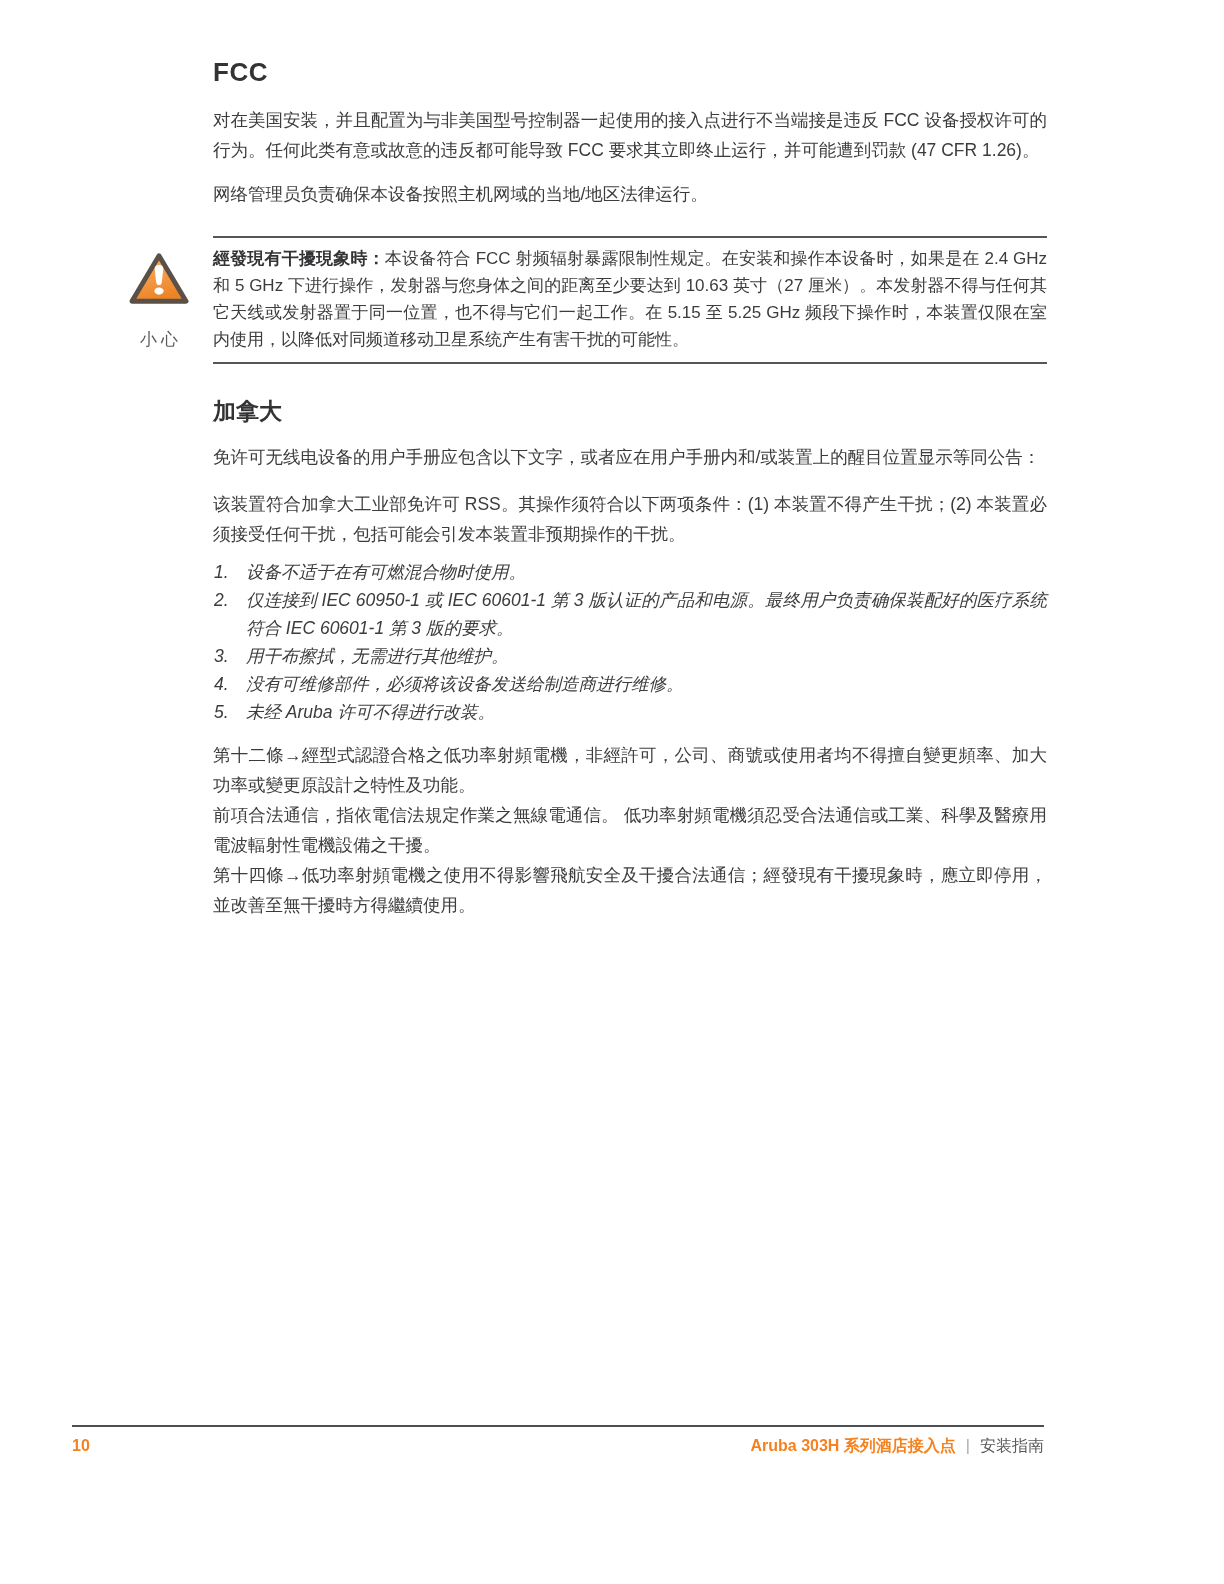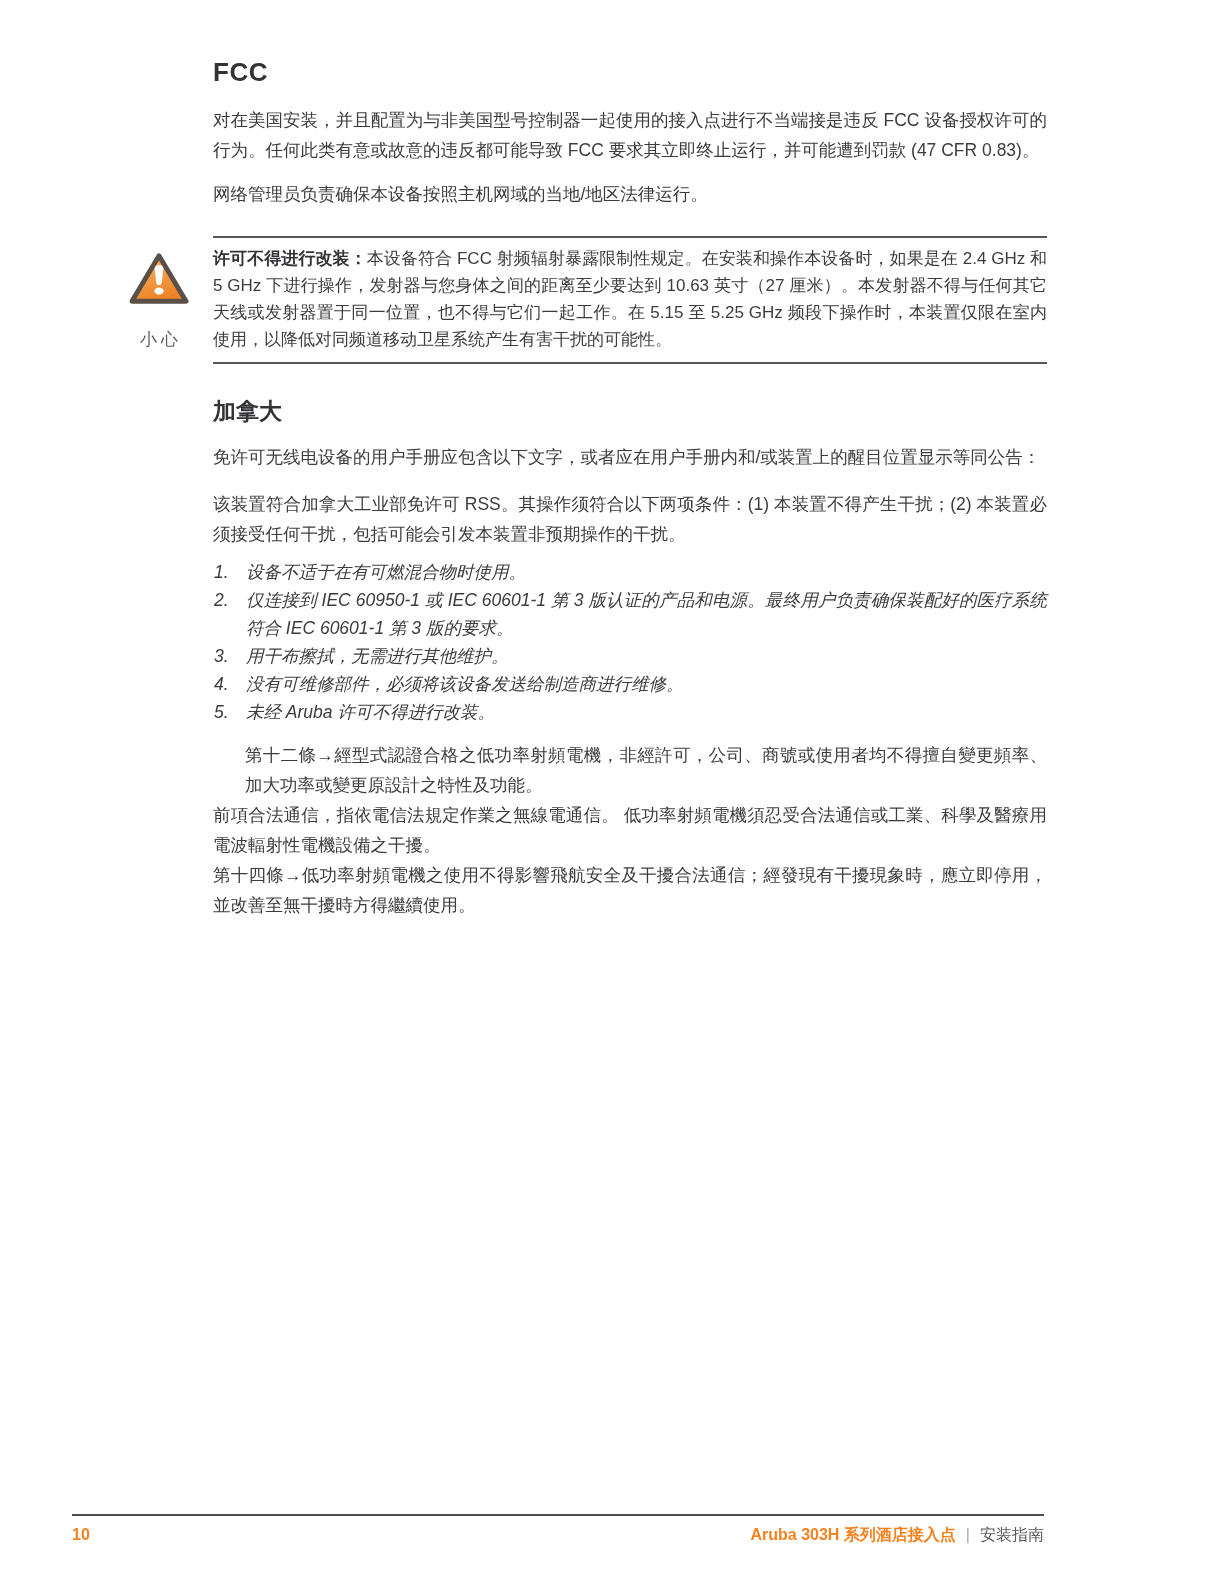--- a/index.html
+++ b/index.html
@@ -101,28 +101,28 @@
     left: 1px;
   }
 
   .taiwan-h2 { margin-top: 31px; }
   .taiwan-p  {
     font-size: 17.5px;
     line-height: 30px;
     text-align: justify;
     color: #3c3c3e;
   }
-  .taiwan-p1 { margin-top: 14px; margin-left: 32px; }
+  .taiwan-p1 { margin-top: 14px; }
 
   
   .footer {
     position: absolute;
     left: 72px;
     right: 72px;
-    top: 1514px;
+    top: 1425px;
     border-top: 2px solid #4d4e52;
     padding-top: 9px;
     display: flex;
     justify-content: space-between;
     align-items: baseline;
     font-size: 16px;
   }
   .footer .page-num {
     color: #f5821e;
     font-weight: bold;
@@ -141,42 +141,42 @@
     color: #58595b;
   }
 </style>
 </head>
 <body>
 
 <div class="page">
   <div class="content">
 
     <h1 class="doc-h1">FCC</h1>
-    <p class="body-text fcc-p1">对在美国安装，并且配置为与非美国型号控制器一起使用的接入点进行不当端接是违反 FCC 设备授权许可的行为。任何此类有意或故意的违反都可能导致 FCC 要求其立即终止运行，并可能遭到罚款 (47 CFR 0.83)。</p>
+    <p class="body-text fcc-p1">对在美国安装，并且配置为与非美国型号控制器一起使用的接入点进行不当端接是违反 FCC 设备授权许可的行为。任何此类有意或故意的违反都可能导致 FCC 要求其立即终止运行，并可能遭到罚款 (47 CFR 1.26)。</p>
     <p class="body-text fcc-p2">网络管理员负责确保本设备按照主机网域的当地/地区法律运行。</p>
 
     <div class="caution-note">
       <div class="caution-figure">
         <span>
           <svg width="66" height="58" viewBox="0 0 68 60" aria-hidden="true">
             <defs>
               <linearGradient id="triGrad" x1="0" y1="0" x2="0.35" y2="1">
                 <stop offset="0" stop-color="#fab169"></stop>
                 <stop offset="0.55" stop-color="#f49a46"></stop>
                 <stop offset="1" stop-color="#ec8426"></stop>
               </linearGradient>
             </defs>
             <path d="M34 6 L62 53 L6 53 Z" fill="url(#triGrad)" stroke="#5a5048" stroke-width="5" stroke-linejoin="round"></path>
             <path d="M34 15.5 c3.4 0 4.7 1.7 4.4 4.4 l-1.5 13.4 c-0.2 1.9 -1.3 3 -2.9 3 s-2.7 -1.1 -2.9 -3 l-1.5 -13.4 c-0.3 -2.7 1 -4.4 4.4 -4.4 z" fill="#ffffff"></path>
             <ellipse cx="34" cy="42.5" rx="4.8" ry="3.7" fill="#ffffff"></ellipse>
           </svg>
         </span>
         <span class="caution-label">小心</span>
       </div>
-      <p class="caution-text"><strong>许可不得进行改装：</strong><span>本设备符合 FCC 射频辐射暴露限制性规定。在安装和操作本设备时，如果是在 2.4 GHz 和 5 GHz 下进行操作，发射器与您身体之间的距离至少要达到 10.63 英寸（27 厘米）。本发射器不得与任何其它天线或发射器置于同一位置，也不得与它们一起工作。在 5.15 至 5.25 GHz 频段下操作时，本装置仅限在室内使用，以降低对同频道移动卫星系统产生有害干扰的可能性。</span></p>
+      <p class="caution-text"><strong>經發現有干擾現象時：</strong><span>本设备符合 FCC 射频辐射暴露限制性规定。在安装和操作本设备时，如果是在 2.4 GHz 和 5 GHz 下进行操作，发射器与您身体之间的距离至少要达到 10.63 英寸（27 厘米）。本发射器不得与任何其它天线或发射器置于同一位置，也不得与它们一起工作。在 5.15 至 5.25 GHz 频段下操作时，本装置仅限在室内使用，以降低对同频道移动卫星系统产生有害干扰的可能性。</span></p>
     </div>
 
     <h2 class="doc-h2 canada-h2">加拿大</h2>
     <p class="body-text canada-p">免许可无线电设备的用户手册应包含以下文字，或者应在用户手册内和/或装置上的醒目位置显示等同公告：</p>
     <p class="body-text canada-p2">该装置符合加拿大工业部免许可 RSS。其操作须符合以下两项条件：(1) 本装置不得产生干扰；(2) 本装置必须接受任何干扰，包括可能会引发本装置非预期操作的干扰。</p>
 
     <ol class="medical-list">
       <li>设备不适于在有可燃混合物时使用。</li>
       <li>仅连接到 IEC 60950-1 或 IEC 60601-1 第 3 版认证的产品和电源。最终用户负责确保装配好的医疗系统符合 IEC 60601-1 第 3 版的要求。</li>
       <li>用干布擦拭，无需进行其他维护。</li>

